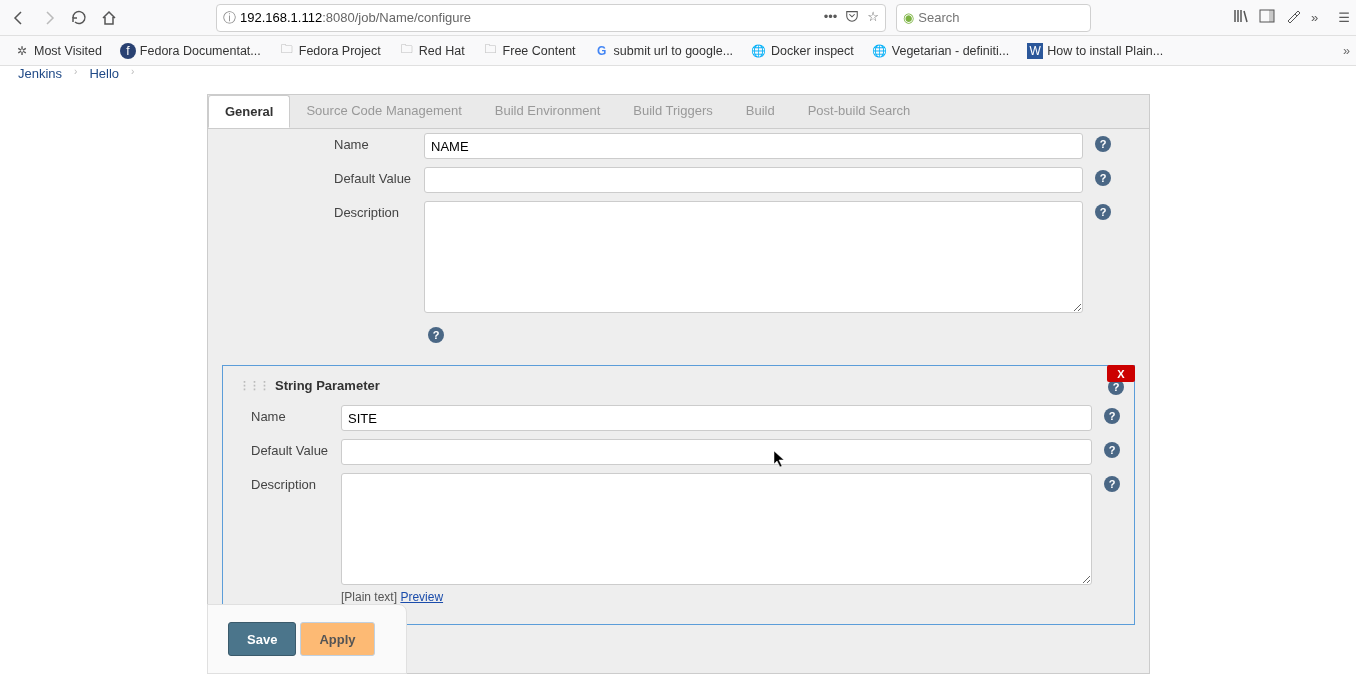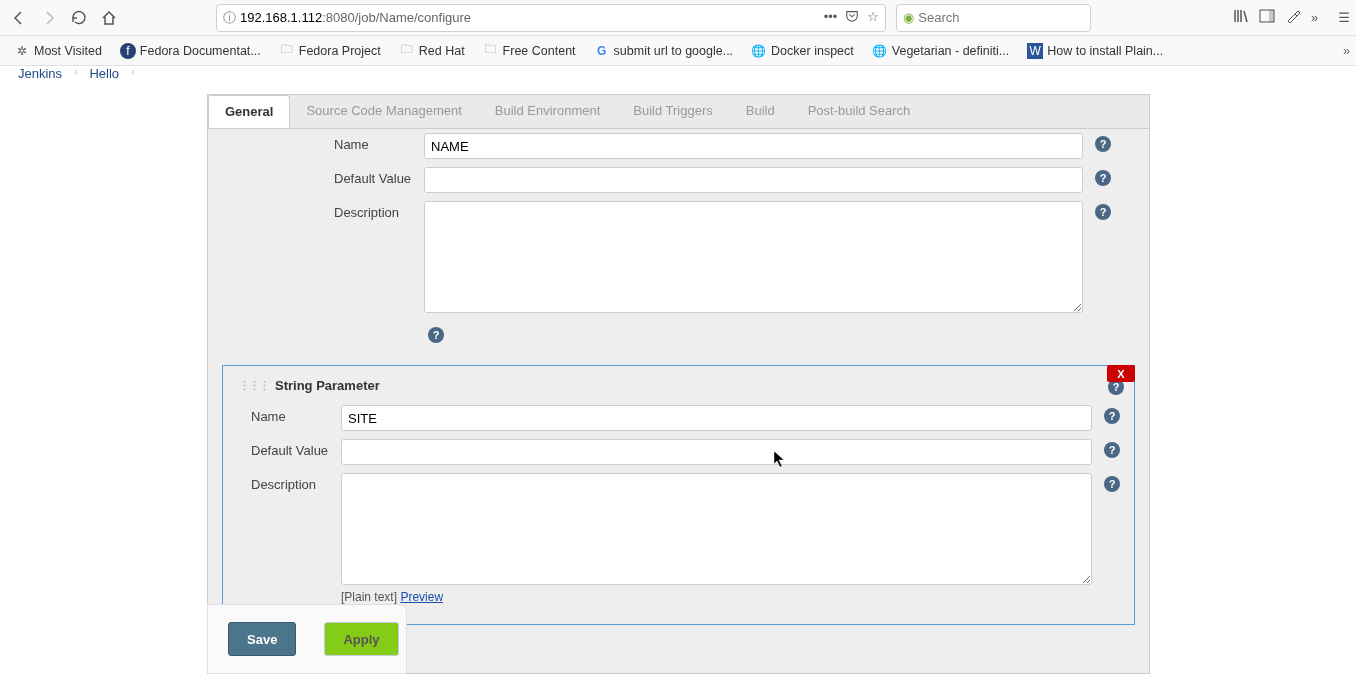--- a/index.html
+++ b/index.html
@@ -67,24 +67,24 @@
 .highlighted .param-title { padding-left: 8px; }
 .highlighted .help-icon { margin-right: 0; }
 
 .preview-row { font-size: 12px; color: #555; padding: 2px 0 6px; }
 .preview-row a { color: #1a4cab; text-decoration: underline; }
 
 .checkbox-row { display: flex; align-items: center; gap: 6px; padding: 6px 0; }
 .checkbox-row input { width: 15px; height: 15px; }
 
 
-.footer-actions { position: absolute; left: 207px; bottom: 0; width: 200px; height: 70px; background: #fafafa; border: 1px solid #e0e0e0; border-top-right-radius: 8px; display: flex; align-items: center; gap: 28px; padding: 0 20px; }
+.footer-actions { position: absolute; left: 207px; bottom: 0; width: 200px; height: 70px; background: #fafafa; border: 1px solid #e0e0e0; border-top-right-radius: 8px; display: flex; align-items: center; gap: 4px; padding: 0 20px; }
 .btn { height: 34px; padding: 0 18px; border-radius: 3px; font-size: 13px; font-weight: bold; cursor: pointer; border: 1px solid transparent; }
 .btn-save { background: #4b758b; color: #fff; border-color: #3a5a6b; }
-.btn-apply { background: #84cc16; color: #555; border: 1px solid #c0d0e0; }
+.btn-apply { background: #fdba74; color: #555; border: 1px solid #c0d0e0; }
 
 .cursor-arrow { position: absolute; left: 773px; top: 450px; pointer-events: none; }
 .cursor-arrow svg { width: 14px; height: 18px; }
 </style>
 </head>
 <body>
 
 <div class="browser-toolbar">
   <div class="nav-btn">
       <svg viewBox="0 0 16 16">

